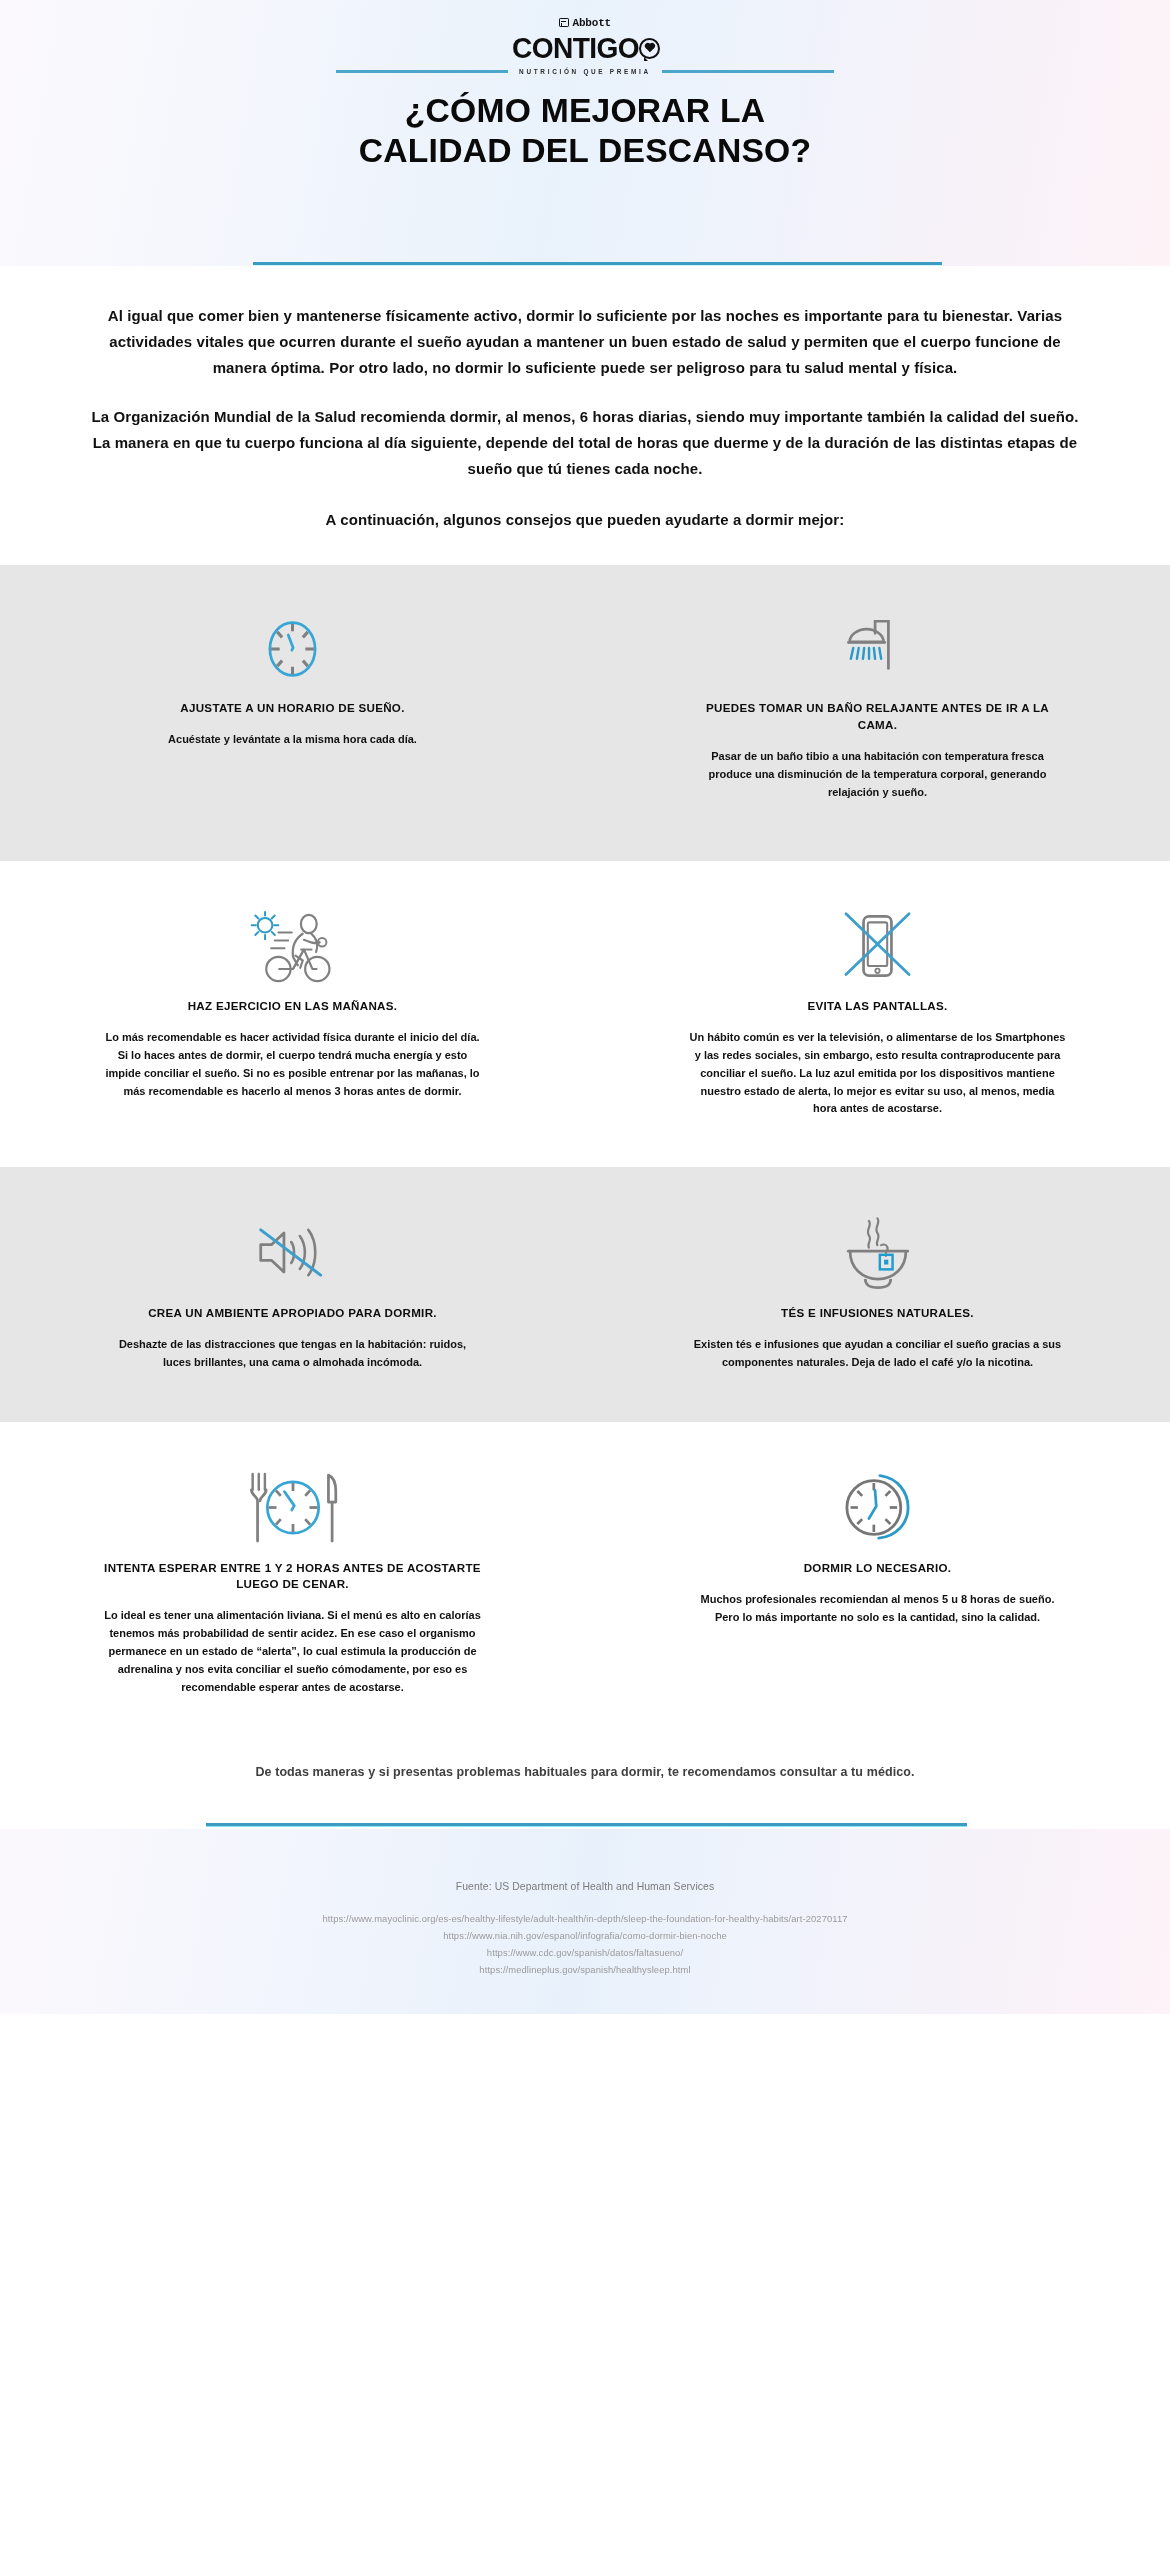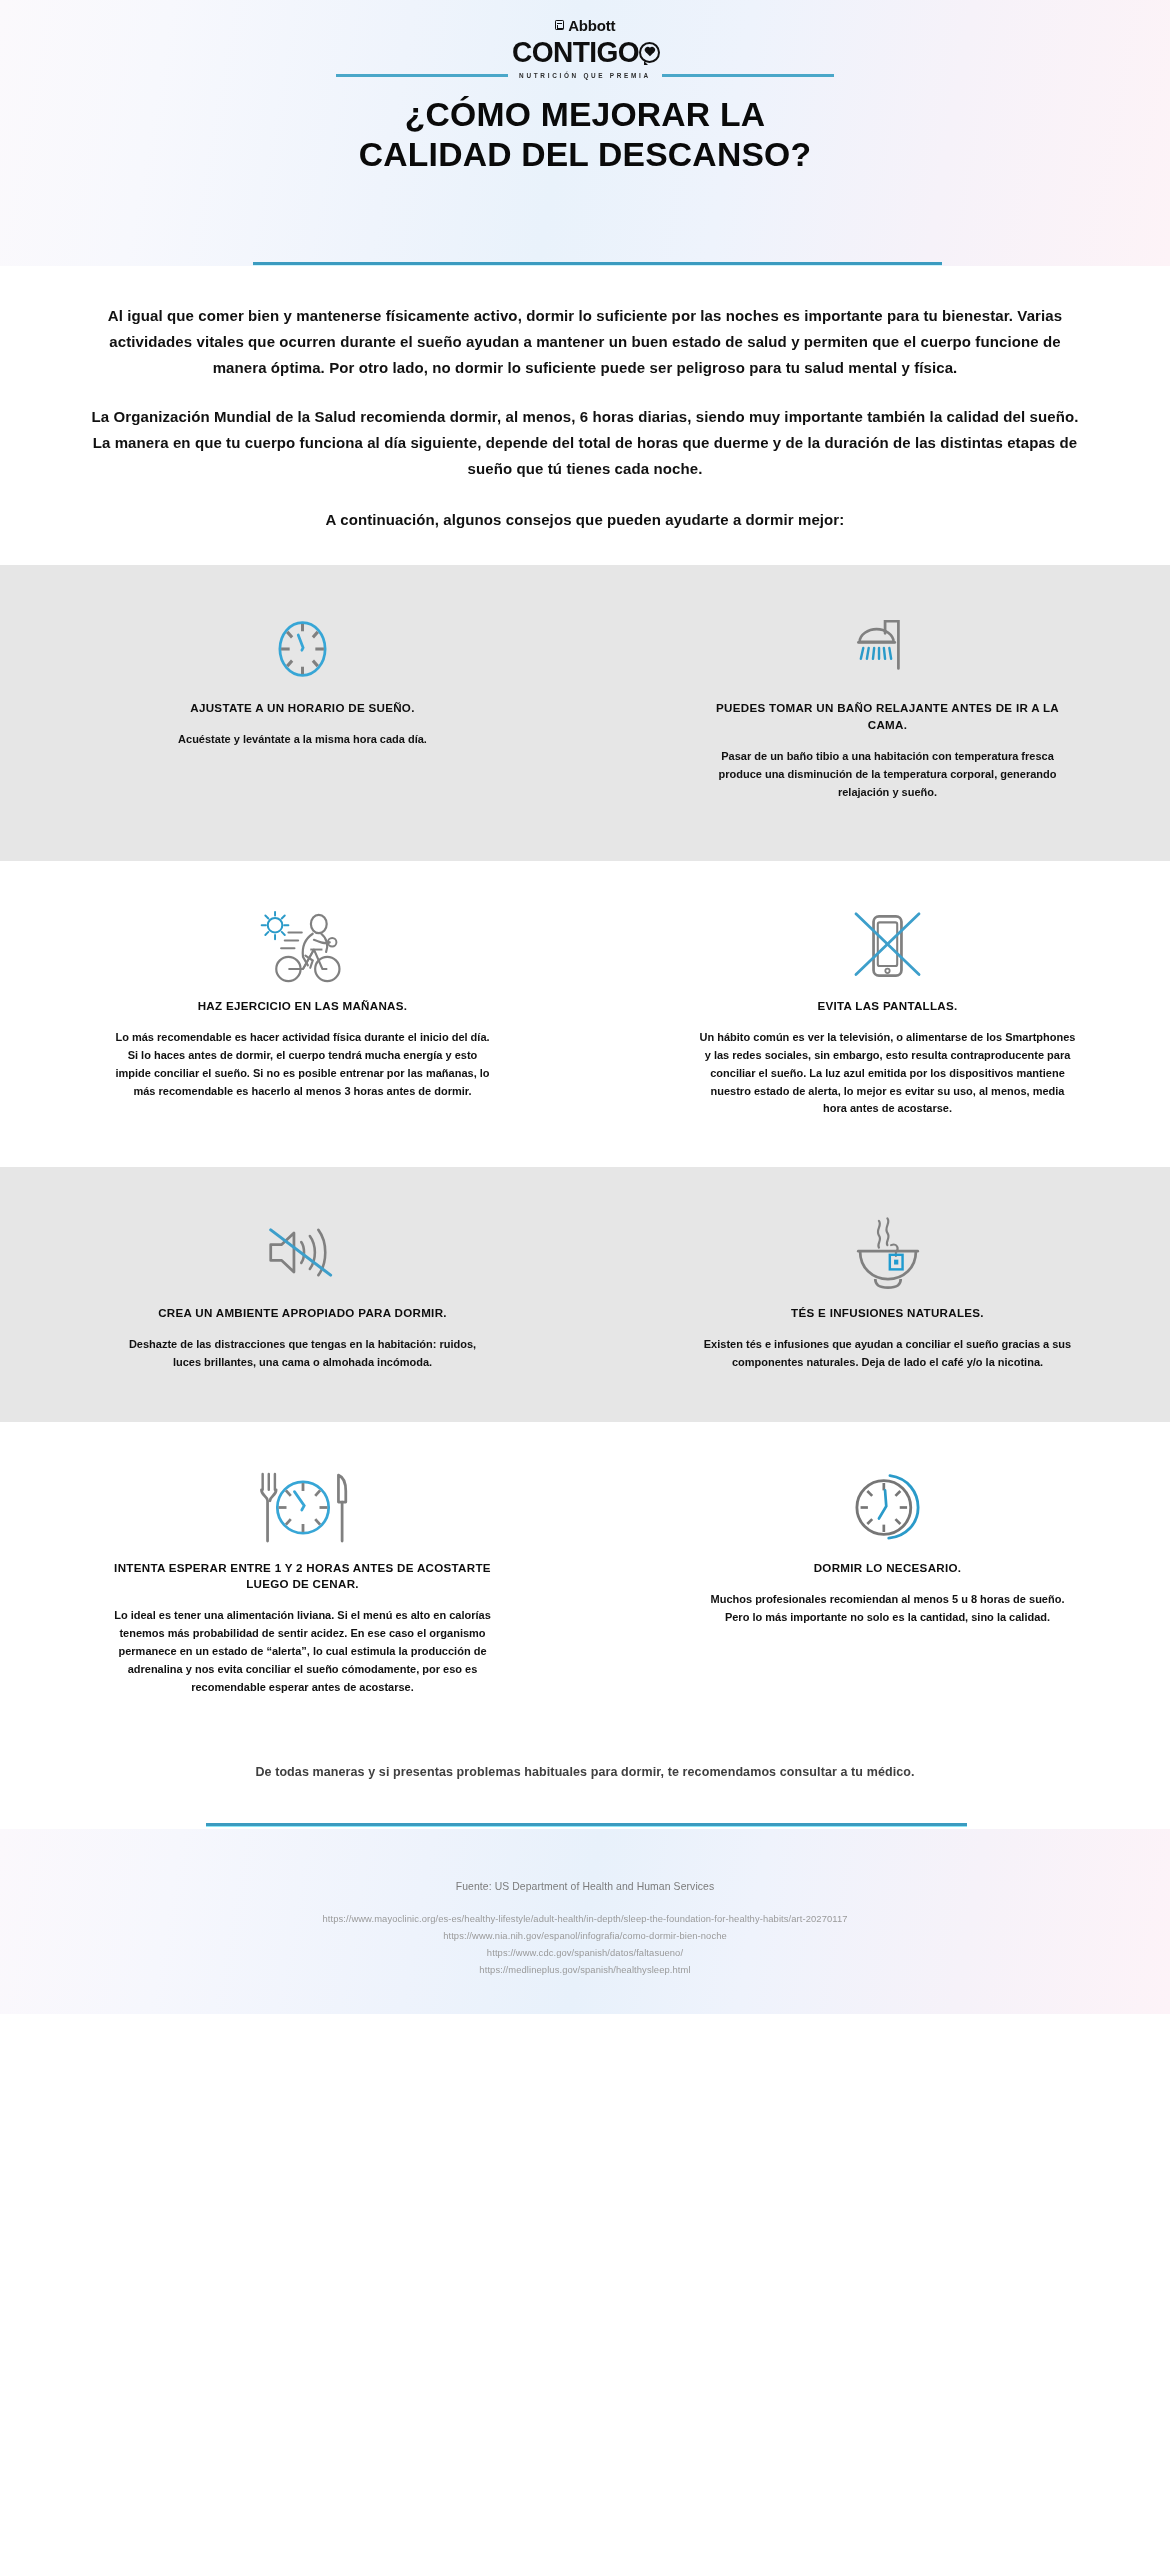--- a/index.html
+++ b/index.html
@@ -29,22 +29,22 @@
   }
   .abbott-mark:before {
     content:""; position:absolute; left:1.2px; top:2px;
     width:4.9px; height:1.2px; background:#111;
   }
   .abbott-mark:after {
     content:""; position:absolute; left:1.2px; top:4.3px;
     width:4.9px; height:2.8px; border:1.2px solid #111; border-top:none; border-right:none;
   }
   .abbott-word {
-    font-size:15px; font-weight:bold; letter-spacing:-0.2px; color:#111;
-    font-family:Liberation Sans, sans-serif;
+    font-size:11px; font-weight:bold; letter-spacing:-0.2px; color:#111;
+    font-family:Liberation Mono, monospace;
   }
   .contigo-row {
     margin-top:4.3px;
     display:flex; align-items:center; justify-content:center; gap:0;
   }
   .contigo-word {
     font-size:29px; font-weight:bold; letter-spacing:-0.6px;
     color:#0f0f0f; line-height:1;
     font-family:"Liberation Sans", sans-serif;
     transform:scaleX(0.97);
@@ -110,21 +110,21 @@
     line-height:1.74;
     letter-spacing:0.1px;
     max-width:1000px;
     margin:0 auto;
     color:#111;
   }
   .intro p + p { margin-top:23px; }
   .intro .lead-in { margin-top:24.4px; }
 
   
-  .band { width:1170px;padding-left:10px; }
+  .band { width:1170px; }
   .band.gray  { background:#e6e6e6; }
   .band.white { background:#ffffff; }
 
   .row {
     display:flex;
     width:1170px;
   }
   .card {
     width:50%;
     text-align:center;

